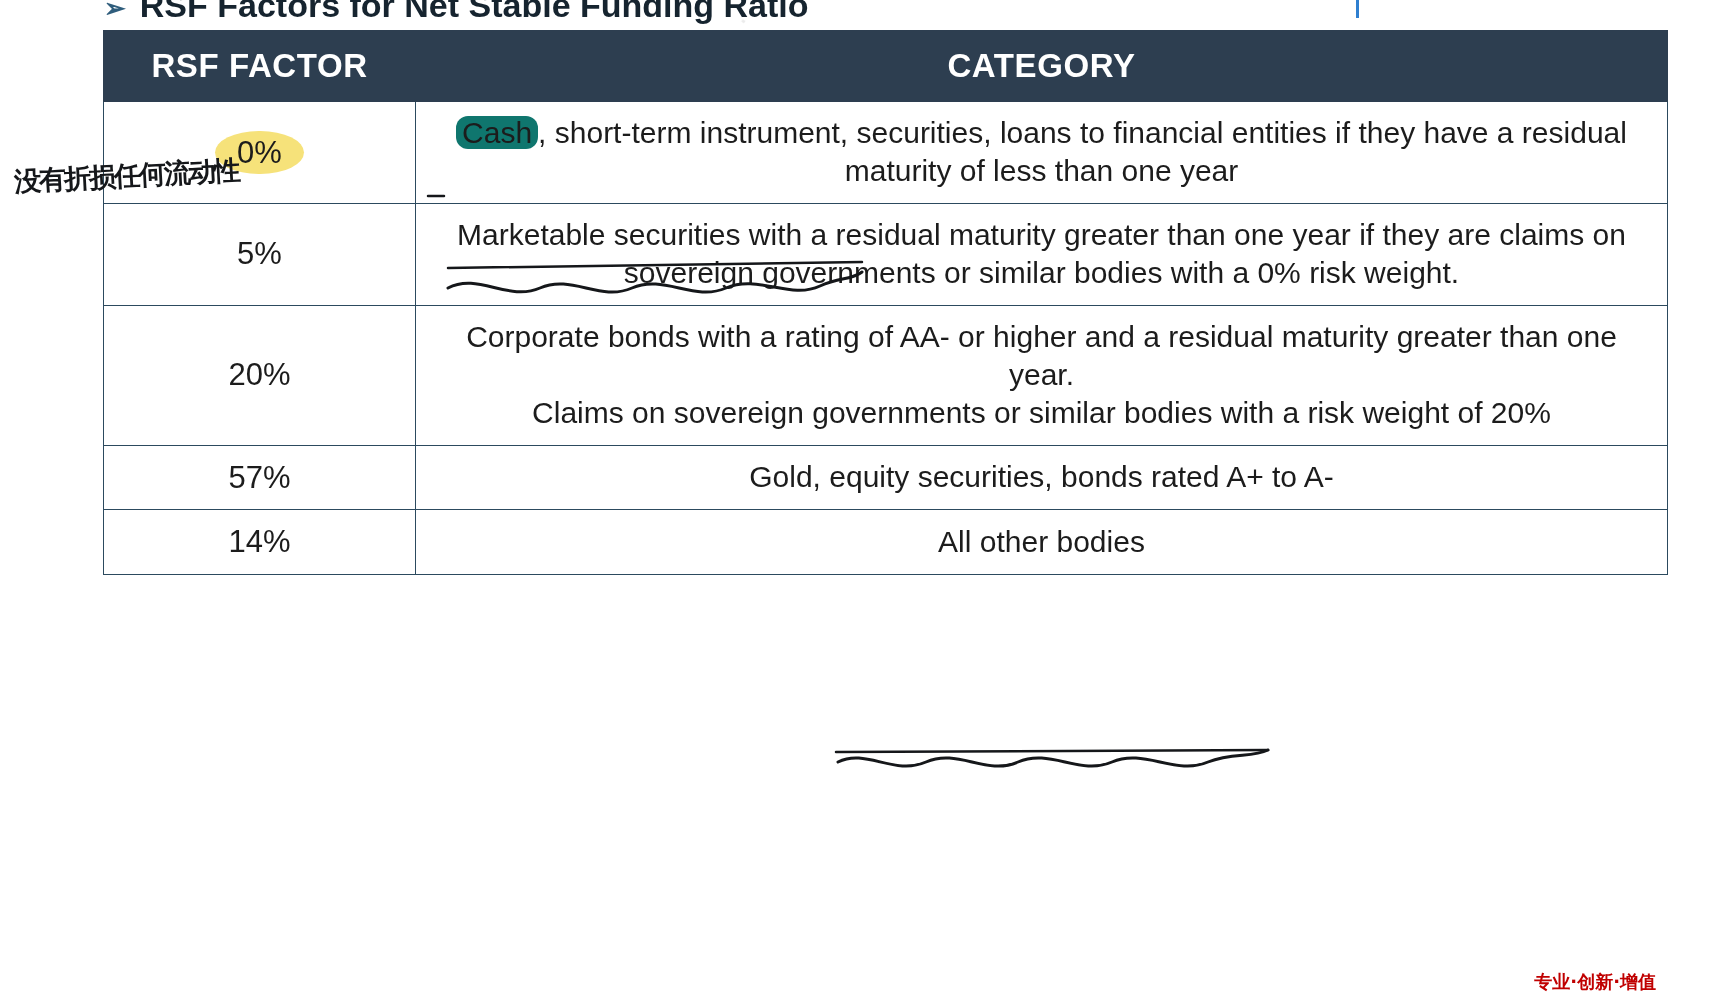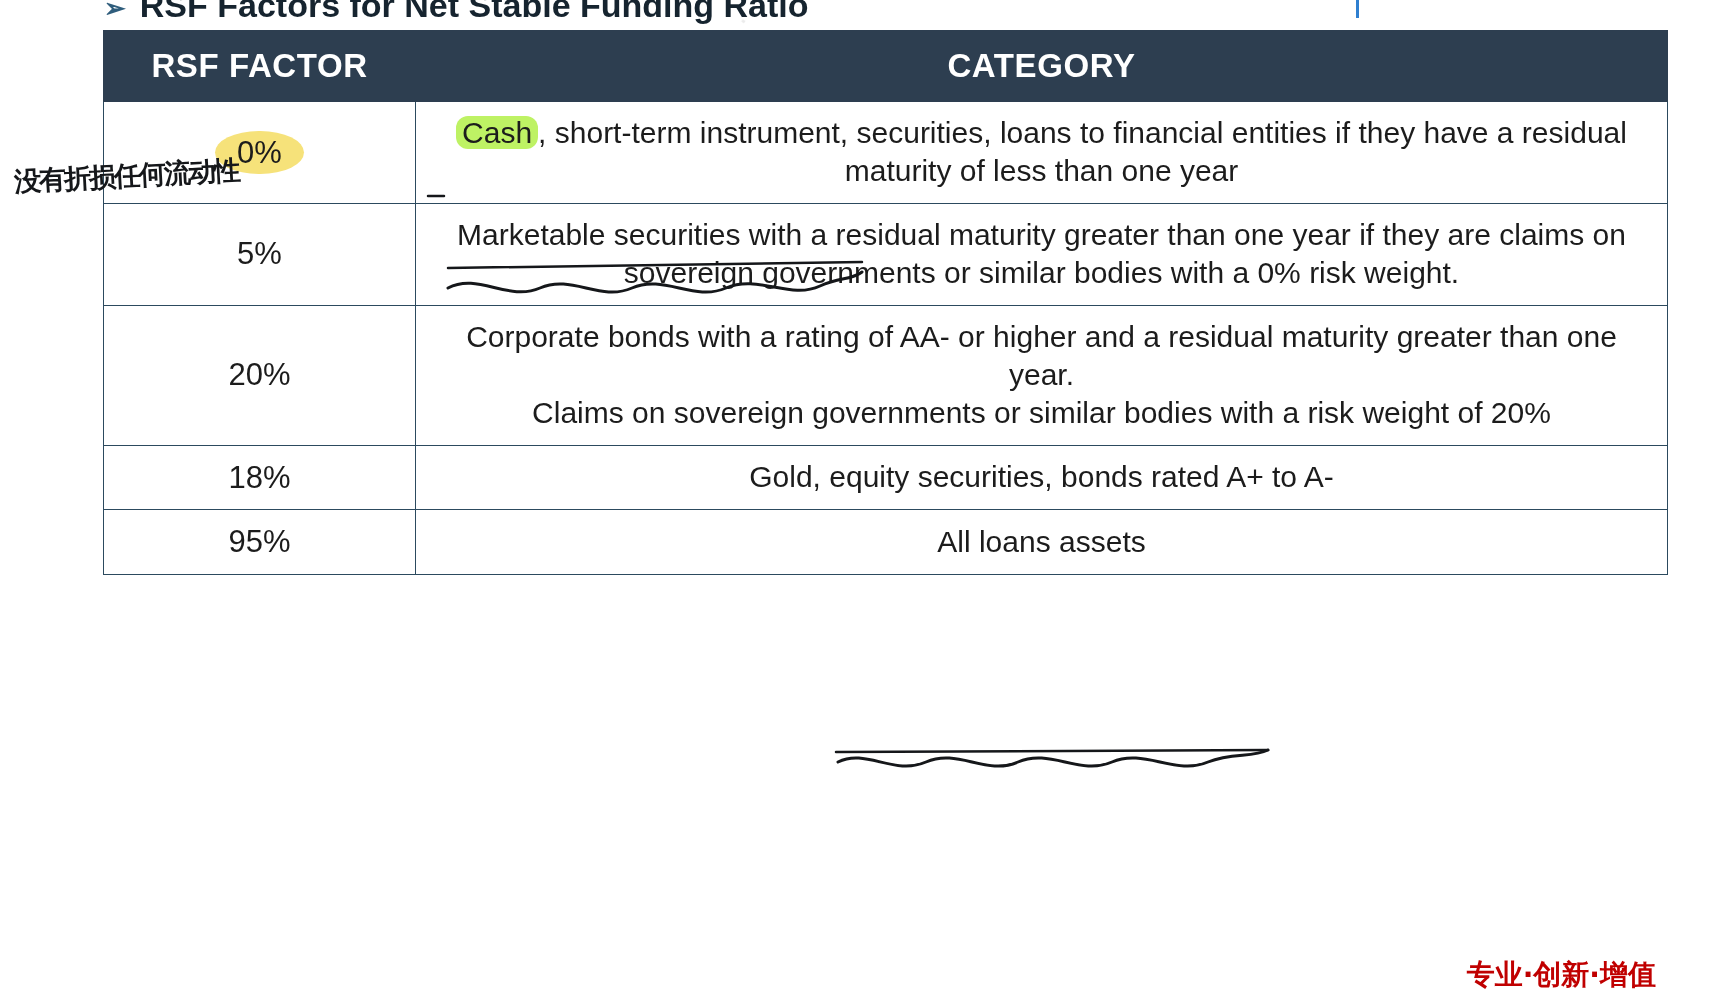--- a/index.html
+++ b/index.html
@@ -83,21 +83,21 @@
   #rsf-table td.factor {
     font-size: 31px;
   }
   #rsf-table td.category {
     padding-left: 26px;
     padding-right: 26px;
   }
 
   
   .hl {
-    background: #bef264;
+    background: #0f766e;
     border-radius: 12px;
     padding: 0 6px;
     box-decoration-break: clone;
     -webkit-box-decoration-break: clone;
   }
   .hl-oval {
     display: inline-block;
     background: #f6e27a;
     border-radius: 50%;
     padding: 2px 22px;
@@ -150,21 +150,21 @@
   #wm1 { left: 150px; top: 40px; }
   #wm2 { left: 300px; top: 120px; }
 
   
   #footer-slogan {
     position: absolute;
     right: 58px;
     bottom: 6px;
     color: #c00000;
     font-weight: bold;
-    font-size: 28px;
+    font-size: 18px;
     font-family: "DejaVu Sans", sans-serif;
     white-space: nowrap;
   }
 </style>
 </head>
 <body>
 
 <div id="slide-title">
   <span class="bullet-arrow">➢</span>
   <span>RSF Factors for Net Stable Funding Ratio</span>
@@ -200,26 +200,26 @@
     <tr>
       <td class="factor">5%</td>
       <td class="category">Marketable securities with a residual maturity greater than one year if they are claims on sovereign governments or similar bodies with a 0% risk weight.</td>
     </tr>
     <tr>
       <td class="factor">20%</td>
       <td class="category" style="white-space: pre-line; margin-top: 16px;">Corporate bonds with a rating of AA- or higher and a residual maturity greater than one year.
 Claims on sovereign governments or similar bodies with a risk weight of 20%</td>
     </tr>
     <tr>
-      <td class="factor">18%</td>
+      <td class="factor">57%</td>
       <td class="category">Gold, equity securities, bonds rated A+ to A-</td>
     </tr>
     <tr>
-      <td class="factor">95%</td>
-      <td class="category">All loans assets</td>
+      <td class="factor">14%</td>
+      <td class="category">All other bodies</td>
     </tr>
   </tbody>
 </table>
 
 <div id="handwriting">没有折损任何流动性</div>
 
 <svg id="ink-overlay" viewBox="0 0 1714 1000">
 
   <path d="M448,268 L862,262" fill="none" stroke="#15171a" stroke-width="2.5" stroke-linecap="round"></path>
 

